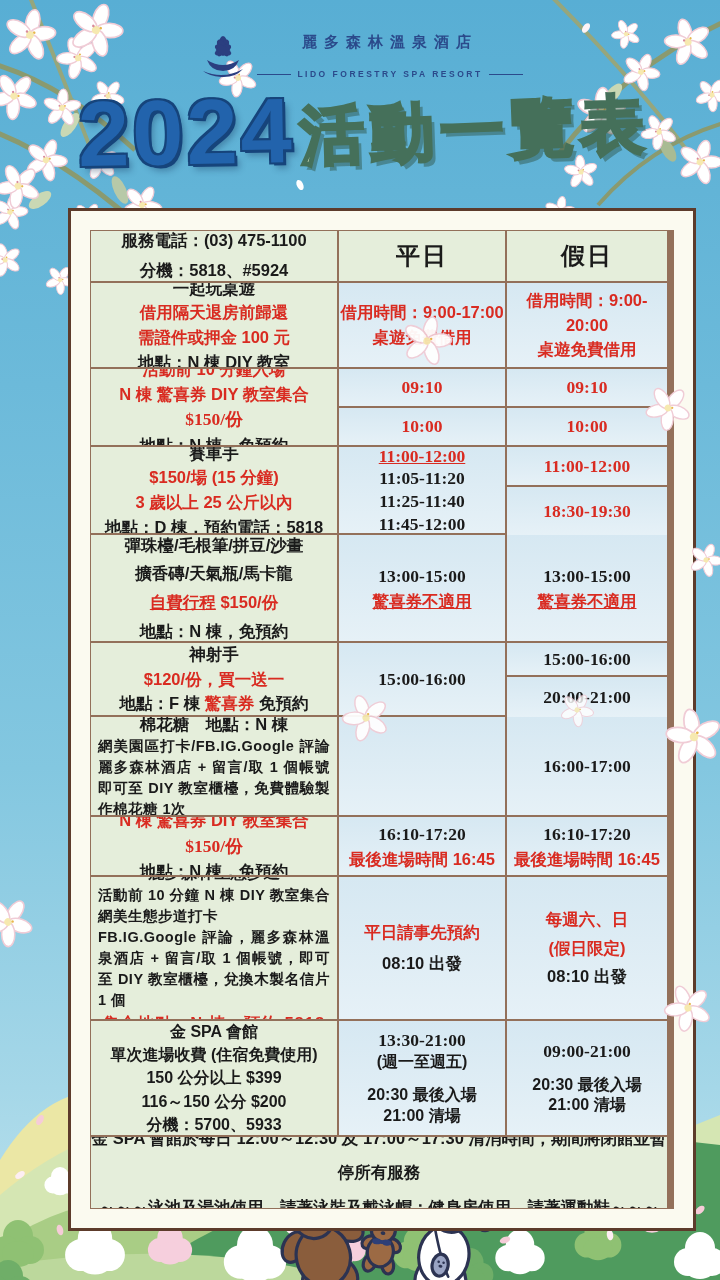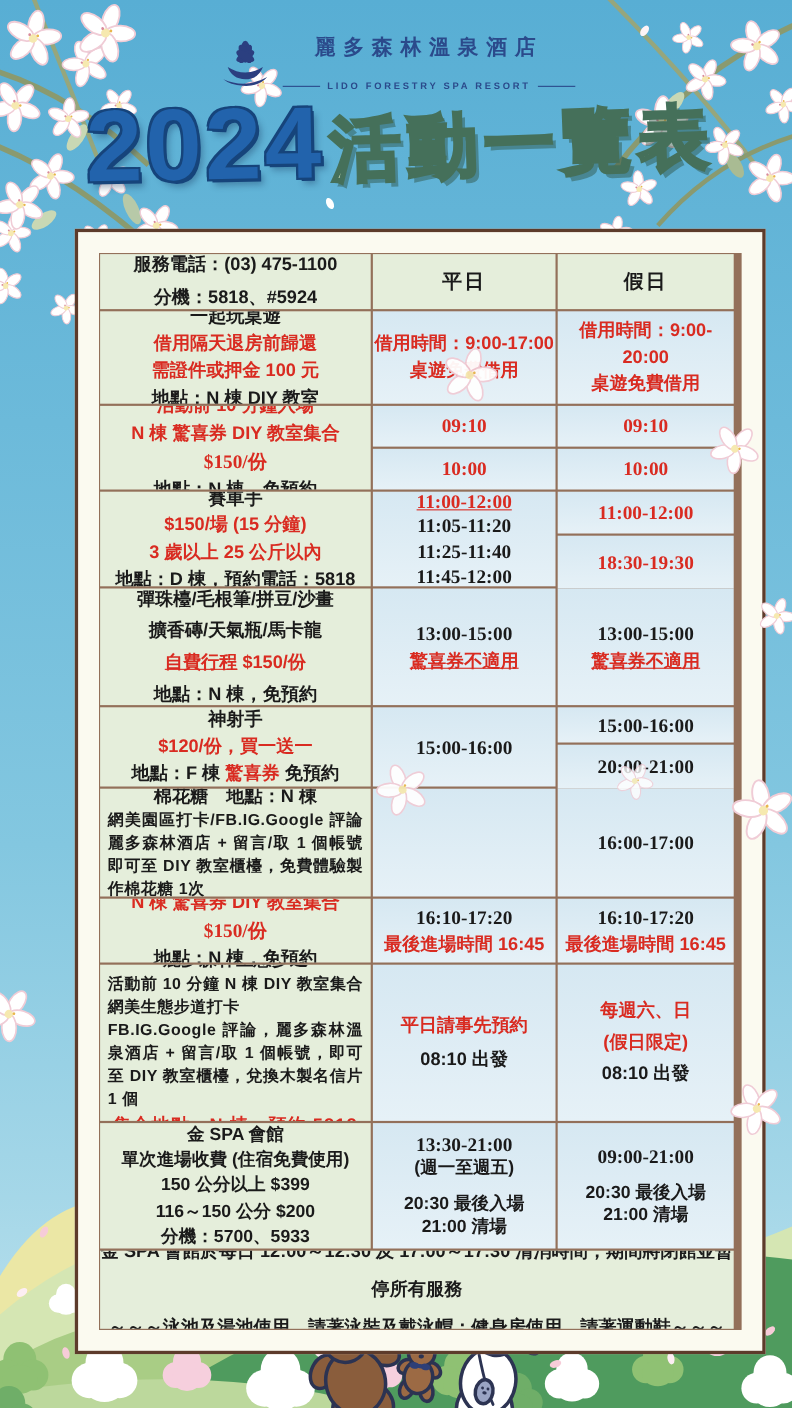--- a/index.html
+++ b/index.html
@@ -6,21 +6,21 @@
   body{width:720px;height:1280px;overflow:hidden;}
   #poster{position:relative;width:720px;height:1280px;overflow:hidden;
     background:linear-gradient(180deg,#58aed4 0%,#6cbada 30%,#83c7e0 60%,#a5d7e8 85%,#bfe3ee 100%);
     font-family:"Liberation Sans","DejaVu Sans",sans-serif;}
   svg{display:block}
   .abs{position:absolute}
 
   
   #logo{left:0;top:30px;width:720px;display:flex;justify-content:center;align-items:center;gap:8px;z-index:2}
   #logo .txt{display:flex;flex-direction:column;align-items:center}
-  #logo .zh-name{color:#2b4a8b;font-weight:700;font-size:19px;letter-spacing:7px;white-space:nowrap}
+  #logo .zh-name{color:#2b4a8b;font-weight:700;font-size:15px;letter-spacing:7px;white-space:nowrap}
   #logo .en-row{display:flex;align-items:center;gap:6px;color:#2b4a8b;margin-top:17px}
   #logo .en-row .ln{width:34px;border-top:1.5px solid #2b4a8b}
   #logo .en-name{font-size:8.5px;letter-spacing:2.5px;font-weight:700;white-space:nowrap}
 
   
   #year{left:78px;top:86px;font-size:92px;font-weight:900;color:#2263ac;letter-spacing:3px;z-index:2;
     text-shadow:3px 3px 0 #16447b,-2px -2px 0 #16447b,2px -2px 0 #16447b,-2px 2px 0 #16447b,5px 6px 6px rgba(20,50,90,.35);
     transform:rotate(-1deg);line-height:1;}
   #title-zh{left:300px;top:98px;font-size:64px;font-weight:900;color:#d8e8c4;letter-spacing:6px;z-index:2;line-height:1;
     -webkit-text-stroke:3px #45705a;
@@ -36,21 +36,21 @@
         font-weight:700;font-size:16.5px;line-height:1.5;overflow:hidden;}
   .g{background:#e5eedb}
   .bl{background:linear-gradient(180deg,#d6e8f2,#e6f1f7)}
   .split{display:grid;grid-template-rows:1fr 1fr;gap:2px;background:#93705a;height:100%;}
   .split .cell{height:auto}
   .sp2{grid-template-rows:44% 56%}
   .rd{color:#d92b21}
   .bk{color:#1a1a1a}
   .un{text-decoration:underline}
   .time{font-family:"Liberation Serif","DejaVu Serif",serif;font-weight:700;font-size:17.5px}
-  .hdr{font-size:18px;letter-spacing:2px}
+  .hdr{font-size:24px;letter-spacing:2px}
   .hd-phone{font-size:16.5px;line-height:1.8}
   .para{display:block;text-align:justify;padding:0 7px;font-size:14.5px;line-height:1.45;letter-spacing:.5px}
   .tight{line-height:1.3}
   .foot{grid-column:1/4;font-size:16.5px;line-height:2.1}
   .seg{white-space:pre}
 
   
   #bg-art{left:0;top:0;z-index:0;pointer-events:none}
   #fg-art{left:0;top:0;z-index:3;pointer-events:none}
 </style>

